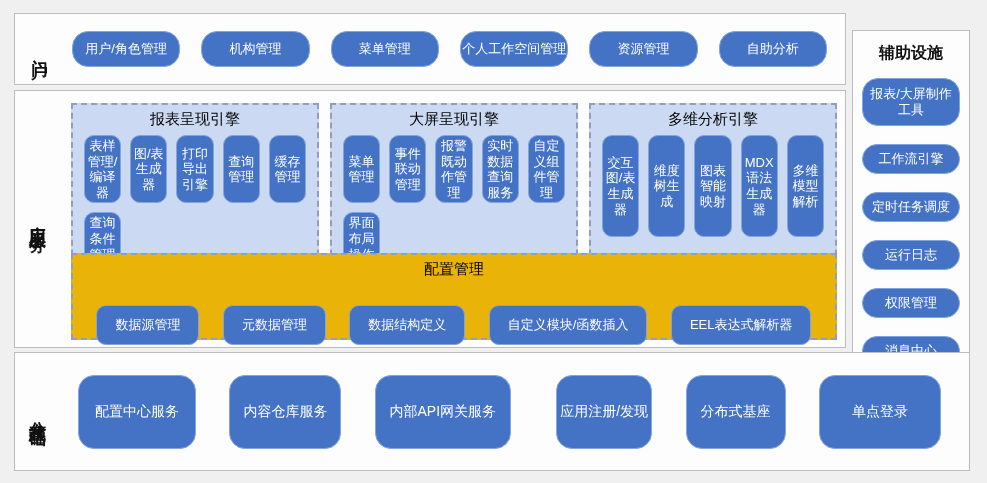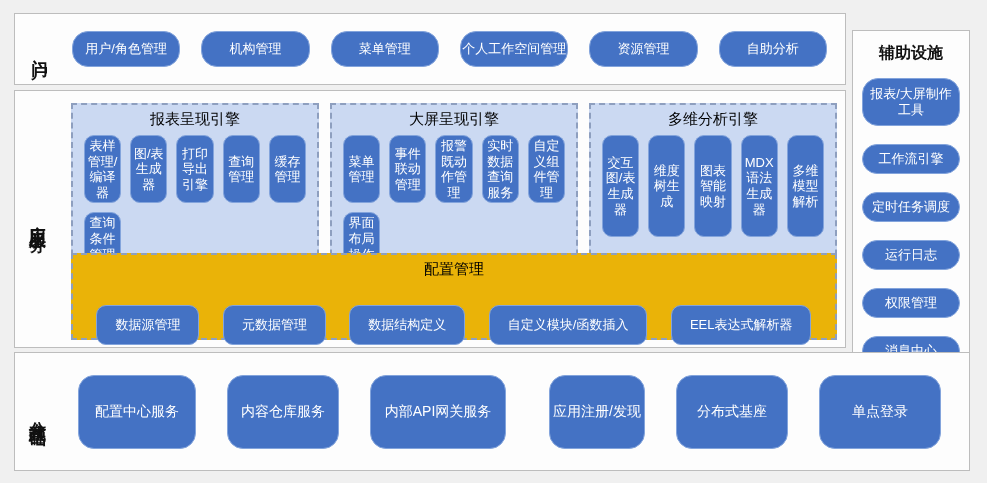--- a/index.html
+++ b/index.html
@@ -75,21 +75,21 @@
   #aux .btn.tall { min-height: 48px; }
   
   #dist { left: 14px; top: 352px; width: 956px; height: 119px; display: flex; align-items: center; }
   #dist .vlabel { margin-left: 14px; letter-spacing: 2px; }
   #dist .row { flex: 1; display: flex; justify-content: space-between; margin: 0 28px 0 32px; }
   #dist .btn { height: 74px; border-radius: 16px; font-size: 14px; white-space: nowrap; }
   #dist .btn:nth-child(1) { width: 118px; }
   #dist .btn:nth-child(2) { width: 112px; }
   #dist .btn:nth-child(3) { width: 136px; }
   #dist .btn:nth-child(4) { width: 96px; margin-left: 12px; }
-  #dist .btn:nth-child(5) { width: 112px; }
+  #dist .btn:nth-child(5) { width: 100px; }
   #dist .btn:nth-child(6) { width: 122px; }
 </style>
 </head>
 <body>
 
 <div class="sec" id="portal">
   <div class="vlabel">门户</div>
   <div class="row">
     <div class="btn">用户/角色管理</div>
     <div class="btn">机构管理</div>

